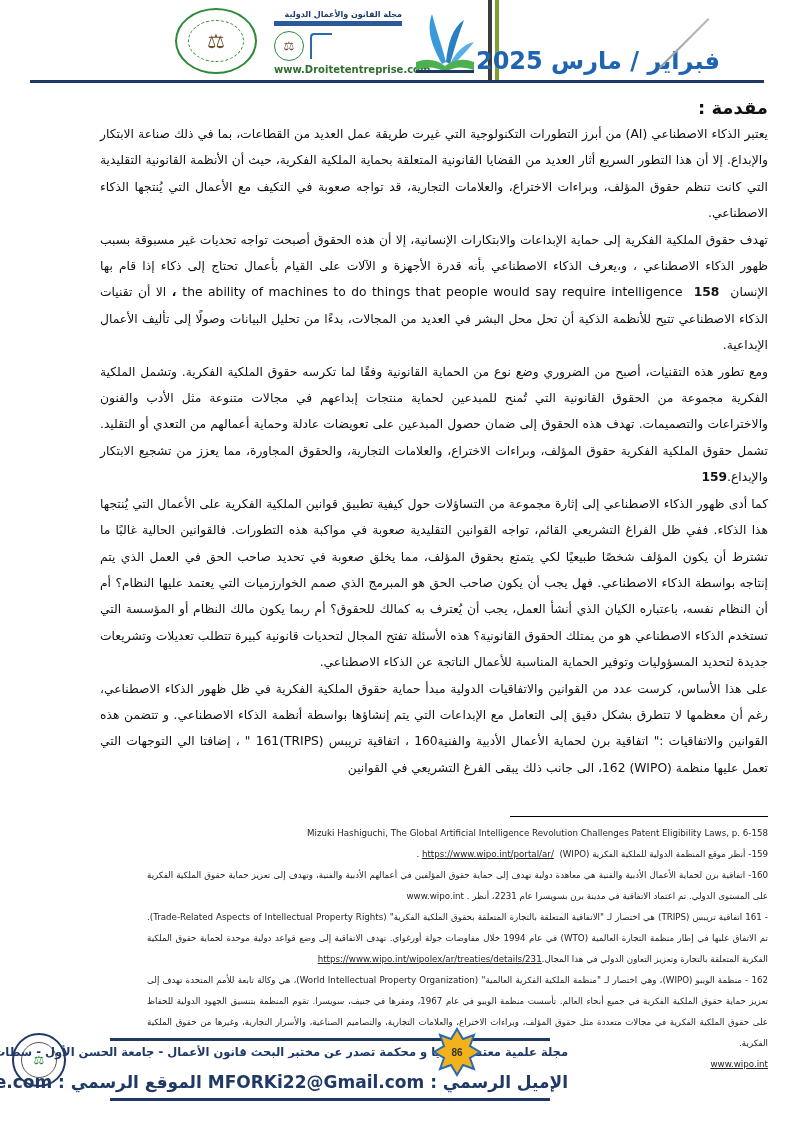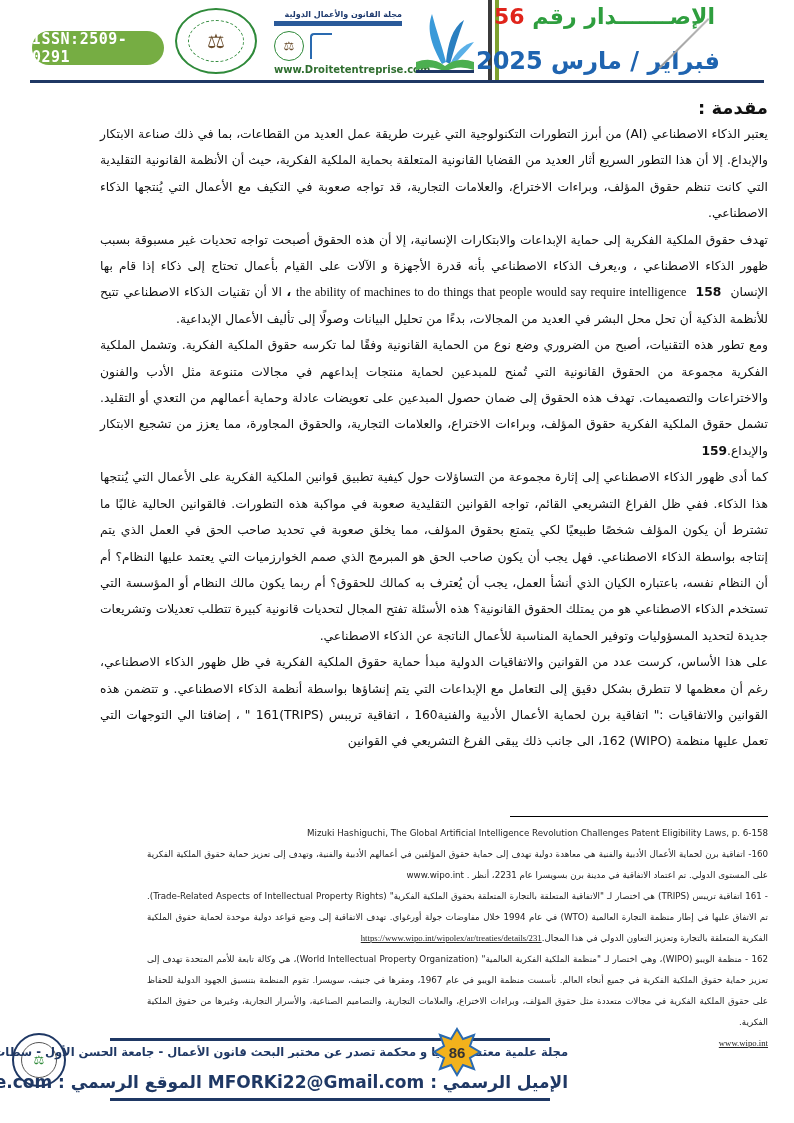--- a/index.html
+++ b/index.html
@@ -41,21 +41,21 @@
   .diag { position: absolute; left: 708px; top: 18px; width: 2px; height: 70px; background: linear-gradient(#bbb, #999);
     transform: rotate(45deg); transform-origin: top left; }
   .header-rule { position: absolute; left: 30px; top: 80px; width: 734px; height: 3px; background: #1f3864; }
 
   
   .content { position: absolute; left: 100px; top: 95px; width: 668px; direction: rtl;
     font-family: "DejaVu Sans", sans-serif; font-size: 12.3px; line-height: 26.4px; text-align: justify; color: #111; }
   .content h2 { font-size: 18px; font-weight: bold; line-height: 26px; }
   .content p { text-align-last: right; }
   .content .bold-ref { font-weight: bold; }
-  .ltr { direction: ltr; unicode-bidi: embed; font-family: Liberation Serif, serif; }
+  .ltr { direction: ltr; unicode-bidi: embed; }
 
   
   .fn-rule { position: absolute; left: 510px; top: 816px; width: 258px; height: 1px; background: #000; }
   .footnotes { position: absolute; left: 100px; top: 823px; width: 668px; direction: rtl;
     font-size: 8.7px; line-height: 21px; color: #222; text-align: justify; }
   .footnotes p { text-align-last: right; margin-left: 47px; }
   .footnotes .en { direction: ltr; text-align: right; }
   .footnotes a, .footnotes .u { color: #222; text-decoration: underline; }
 
   
@@ -63,27 +63,26 @@
     display: flex; align-items: center; justify-content: center; }
   .footer-seal .inner { width: 36px; height: 36px; border: 1px solid #555; border-radius: 50%;
     display: flex; align-items: center; justify-content: center; font-size: 12px; color: #2f8a3a; }
   .footer-rule { position: absolute; left: 70px; width: 297px; height: 3px; background: #1f3864; }
   .footer-line1 { position: absolute; left: 68px; top: 1045px; width: 500px; direction: rtl; text-align: center;
     font-size: 11.5px; font-weight: bold; color: #1f3864; white-space: nowrap; }
   .footer-line2 { position: absolute; left: 68px; top: 1072px; width: 500px; direction: rtl; text-align: center;
     font-size: 17px; font-weight: bold; color: #1f3864; white-space: nowrap; }
   .page-star { position: absolute; left: 432px; top: 1027px; width: 50px; height: 50px; }
   .page-num { position: absolute; left: 432px; top: 1027px; width: 50px; height: 50px; display: flex; align-items: center; justify-content: center;
-    font-family: "Liberation Sans", sans-serif; font-weight: bold; font-size: 15px; color: #333; }
+    font-family: "Liberation Sans", sans-serif; font-weight: bold; font-size: 10px; color: #333; }
 </style>
 </head>
 <body>
 
 <div class="header">
-  <div class="issn">ISSN:2509-0291</div>
 
   <div class="lab-logo">
     <div class="inner">⚖</div>
   </div>
 
   <div class="journal-banner">
     <div class="jtitle">مجلة القانون والأعمال الدولية</div>
     <div class="jbar"></div>
     <div class="jlogos">
       <div class="mini-seal">⚖</div>
@@ -96,41 +95,38 @@
     <path d="M30 58 C20 40 14 24 20 8 C24 24 30 40 34 56 Z" fill="#3a9ad9"></path>
     <path d="M34 56 C36 38 40 22 52 14 C46 30 42 44 38 58 Z" fill="#2a7fc0"></path>
     <path d="M38 58 C44 46 52 38 62 36 C54 46 46 54 40 60 Z" fill="#5ab0e8"></path>
     <path d="M4 56 Q20 50 33 60 Q46 50 62 56 L62 64 Q46 58 33 66 Q20 58 4 64 Z" fill="#4caf50"></path>
     <rect x="4" y="64" width="58" height="3" fill="#1f3864"></rect>
   </svg>
 
   <div class="divider-v dv1"></div>
   <div class="divider-v dv2"></div>
 
-  <div class="issue-line">
-    <span>الإصـــــــدار رقم</span>
-    <span class="num">56</span>
-  </div>
   <div class="date-line">فبراير / مارس 2025</div>
   <div class="diag"></div>
   <div class="header-rule"></div>
 </div>
 
 <div class="content">
   <h2>مقدمة :</h2>
   <p>يعتبر الذكاء الاصطناعي (AI) من أبرز التطورات التكنولوجية التي غيرت طريقة عمل العديد من القطاعات، بما في ذلك صناعة الابتكار والإبداع. إلا أن هذا التطور السريع أثار العديد من القضايا القانونية المتعلقة بحماية الملكية الفكرية، حيث أن الأنظمة القانونية التقليدية التي كانت تنظم حقوق المؤلف، وبراءات الاختراع، والعلامات التجارية، قد تواجه صعوبة في التكيف مع الأعمال التي يُنتجها الذكاء الاصطناعي.</p>
   <p><span>تهدف حقوق الملكية الفكرية إلى حماية الإبداعات والابتكارات الإنسانية، إلا أن هذه الحقوق أصبحت تواجه تحديات غير مسبوقة بسبب ظهور الذكاء الاصطناعي ، و،يعرف الذكاء الاصطناعي بأنه قدرة الأجهزة و الآلات على القيام بأعمال تحتاج إلى ذكاء إذا قام بها الإنسان</span>&nbsp; <span class="ltr">the ability of machines to do things that people would say require intelligence</span>&nbsp; <span class="bold-ref">158 ،</span> <span>الا أن تقنيات الذكاء الاصطناعي  تتيح للأنظمة الذكية أن تحل محل البشر في العديد من المجالات، بدءًا من تحليل البيانات وصولًا إلى تأليف الأعمال الإبداعية.</span></p>
   <p><span>ومع تطور هذه التقنيات، أصبح من الضروري وضع نوع من الحماية القانونية وفقًا لما تكرسه حقوق الملكية الفكرية. وتشمل الملكية الفكرية مجموعة من الحقوق القانونية التي تُمنح للمبدعين لحماية منتجات إبداعهم في مجالات متنوعة مثل الأدب والفنون والاختراعات والتصميمات. تهدف هذه الحقوق إلى ضمان حصول المبدعين على تعويضات عادلة وحماية أعمالهم من التعدي أو التقليد. تشمل حقوق الملكية الفكرية حقوق المؤلف، وبراءات الاختراع، والعلامات التجارية، والحقوق المجاورة، مما يعزز من تشجيع الابتكار والإبداع.</span><span class="bold-ref">159</span></p>
   <p>كما أدى ظهور الذكاء الاصطناعي إلى إثارة مجموعة من التساؤلات حول كيفية تطبيق قوانين الملكية الفكرية على الأعمال التي يُنتجها هذا الذكاء. ففي ظل الفراغ التشريعي القائم، تواجه القوانين التقليدية صعوبة في مواكبة هذه التطورات. فالقوانين الحالية غالبًا ما تشترط أن يكون المؤلف شخصًا طبيعيًا لكي يتمتع بحقوق المؤلف، مما يخلق صعوبة في تحديد صاحب الحق في العمل الذي يتم إنتاجه بواسطة الذكاء الاصطناعي. فهل يجب أن يكون صاحب الحق هو المبرمج الذي صمم الخوارزميات التي يعتمد عليها النظام؟ أم أن النظام نفسه، باعتباره الكيان الذي أنشأ العمل، يجب أن يُعترف به كمالك للحقوق؟ أم ربما يكون مالك النظام أو المؤسسة التي تستخدم الذكاء الاصطناعي هو من يمتلك الحقوق القانونية؟ هذه الأسئلة تفتح المجال لتحديات قانونية كبيرة تتطلب تعديلات وتشريعات جديدة لتحديد المسؤوليات وتوفير الحماية المناسبة للأعمال الناتجة عن الذكاء الاصطناعي.</p>
   <p>على هذا الأساس، كرست عدد من القوانين والاتفاقيات الدولية مبدأ حماية حقوق الملكية الفكرية في ظل ظهور الذكاء الاصطناعي، رغم أن معظمها لا تتطرق بشكل دقيق إلى التعامل مع الإبداعات التي يتم إنشاؤها بواسطة أنظمة الذكاء الاصطناعي. و تتضمن هذه القوانين والاتفاقيات :"  اتفاقية برن لحماية الأعمال الأدبية والفنية160 ، اتفاقية تريبس (TRIPS)161 " ، إضافتا الي التوجهات التي تعمل عليها منظمة (WIPO) 162، الى جانب ذلك يبقى الفرغ التشريعي في القوانين</p>
 </div>
 
 <div class="fn-rule"></div>
 <div class="footnotes">
   <p class="en">Mizuki Hashiguchi, The Global Artificial Intelligence Revolution Challenges Patent Eligibility Laws, p. 6-158</p>
+  <p><span>159- أنظر موقع المنظمة الدولية للملكية الفكرية (WIPO)</span>&nbsp; <a class="ltr">https://www.wipo.int/portal/ar/</a> .</p>
   <p>160- اتفاقية برن لحماية الأعمال الأدبية والفنية هي معاهدة دولية تهدف إلى حماية حقوق المؤلفين في أعمالهم الأدبية والفنية، وتهدف إلى تعزيز حماية حقوق الملكية الفكرية على المستوى الدولي. تم اعتماد الاتفاقية في مدينة برن بسويسرا عام 2231، أنظر . www.wipo.int</p>
   <p><span>- 161 اتفاقية تريبس (TRIPS) هي اختصار لـ "الاتفاقية المتعلقة بالتجارة المتعلقة بحقوق الملكية الفكرية" (Trade-Related Aspects of Intellectual Property Rights). تم الاتفاق عليها في إطار منظمة التجارة العالمية (WTO) في عام 1994 خلال مفاوضات جولة أورغواي. تهدف الاتفاقية إلى وضع قواعد دولية موحدة لحماية حقوق الملكية الفكرية المتعلقة بالتجارة وتعزيز التعاون الدولي في هذا المجال.</span><a class="ltr">https://www.wipo.int/wipolex/ar/treaties/details/231</a></p>
   <p>162 - منظمة الويبو (WIPO)، وهي اختصار لـ "منظمة الملكية الفكرية العالمية" (World Intellectual Property Organization)، هي وكالة تابعة للأمم المتحدة تهدف إلى تعزيز حماية حقوق الملكية الفكرية في جميع أنحاء العالم. تأسست منظمة الويبو في عام 1967، ومقرها في جنيف، سويسرا. تقوم المنظمة بتنسيق الجهود الدولية للحفاظ على حقوق الملكية الفكرية في مجالات متعددة مثل حقوق المؤلف، وبراءات الاختراع، والعلامات التجارية، والتصاميم الصناعية، والأسرار التجارية، وغيرها من حقوق الملكية الفكرية.</p>
   <p style="text-align:left;"><a class="ltr">www.wipo.int</a></p>
 </div>
 
 <div class="footer-seal">
   <div class="inner">⚖</div>
 </div>
 <div class="footer-rule" style="top: 1038px; left: 110px; width: 440px;"></div>

